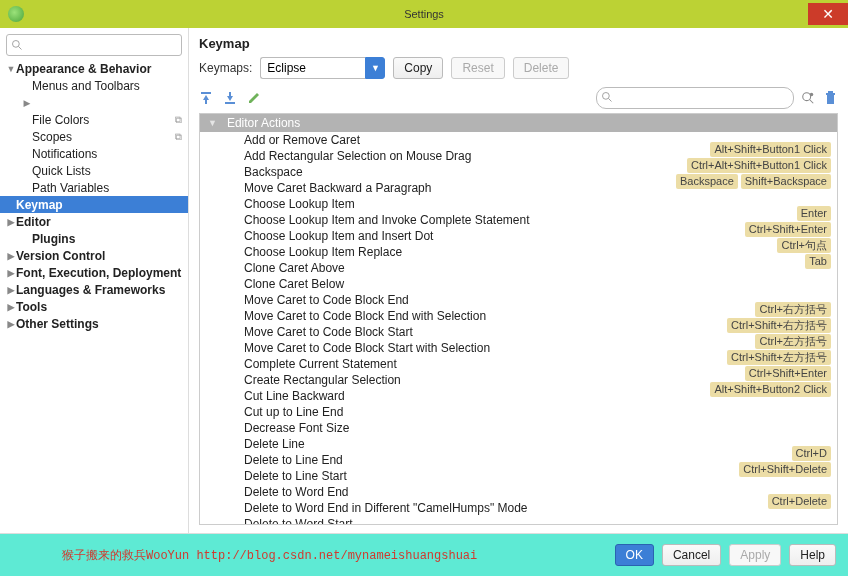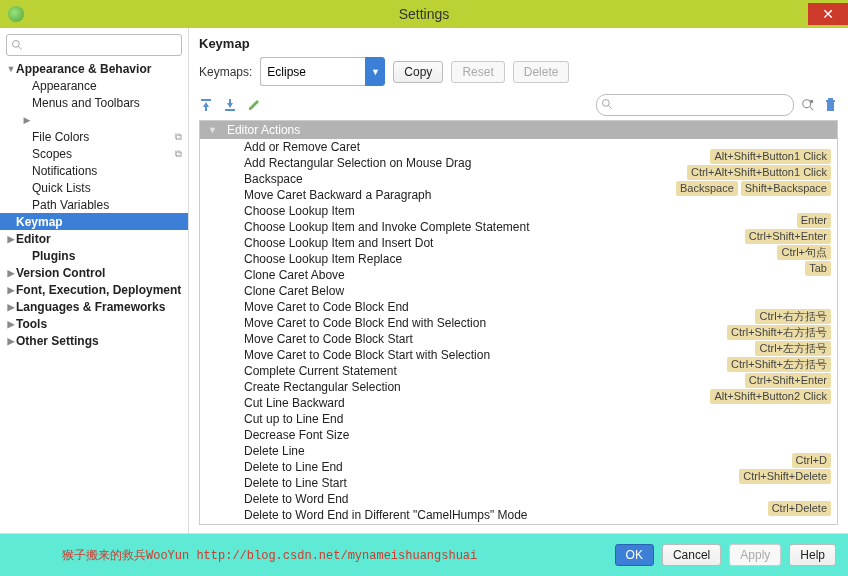--- a/index.html
+++ b/index.html
@@ -1,38 +1,38 @@
 <!DOCTYPE html>
 <html><head>
 <meta charset="utf-8">
 <style>
   html,body{margin:0;padding:0;font-family:"Segoe UI",Arial,sans-serif;font-size:12px;color:#222;background:#fff;}
   .window{width:848px;height:576px;background:#f2f2f2;display:flex;flex-direction:column;box-sizing:border-box;}
   .titlebar{height:28px;background:#bcd234;display:flex;align-items:center;position:relative;}
   .titlebar-icon{width:16px;height:16px;margin-left:8px;border-radius:50%;background:radial-gradient(circle at 40% 40%,#9be27a,#4aa43a);}
-  .titlebar-title{position:absolute;left:0;right:0;text-align:center;font-size:14px;color:#333;}
+  .titlebar-title{position:absolute;left:0;right:0;text-align:center;font-size:11px;color:#333;}
   .titlebar-close{width:40px;height:22px;background:#cc3b29;color:#fff;margin-left:auto;display:flex;align-items:center;justify-content:center;font-size:14px;}
   .body{flex:1;display:flex;background:#fff;overflow:hidden;}
   .left-pane{width:188px;border-right:1px solid #ddd;display:flex;flex-direction:column;background:#fff;}
   .left-search{margin:6px 6px 4px 6px;height:20px;border:1px solid #bbb;border-radius:3px;background:#fff;display:flex;align-items:center;padding:0 4px;}
   .left-search svg{flex-shrink:0;}
   .tree{flex:1;overflow:auto;font-size:12px;color:#222;}
   .tree-item{display:flex;align-items:center;height:17px;padding-right:6px;white-space:nowrap;cursor:default;}
   .tree-arrow{width:10px;display:inline-block;text-align:center;color:#888;font-size:9px;}
   .tree-label{flex:1;}
   .tree-item.bold{font-weight:700;}
   .tree-item.selected{background:#3c7fd6;color:#fff;}
   .tree-mark{margin-left:auto;color:#999;font-size:10px;}
   .lv0{padding-left:6px;}
   .lv1{padding-left:22px;}
   .right-pane{flex:1;display:flex;flex-direction:column;background:#fff;}
   .rp-header{font-weight:700;font-size:13px;padding:8px 10px 6px 10px;}
   .keymaps-row{display:flex;align-items:center;gap:8px;padding:0 10px 6px 10px;}
   .keymaps-row label{color:#333;}
-  .combo{display:flex;height:29px;}
+  .combo{display:flex;height:22px;}
   .combo input{width:92px;border:1px solid #bbb;border-right:none;border-radius:3px 0 0 3px;padding:0 6px;font-size:12px;background:#fff;}
   .combo-btn{width:18px;border:1px solid #3c7fd6;background:#3c7fd6;color:#fff;border-radius:0 3px 3px 0;display:flex;align-items:center;justify-content:center;font-size:9px;}
   .btn{height:22px;padding:0 10px;border:1px solid #bbb;border-radius:3px;background:linear-gradient(#fafafa,#eee);font-size:12px;color:#222;}
   .btn.disabled{background:#f8f8f8;color:#aaa;border-color:#ccc;}
   .toolbar-row{display:flex;align-items:center;padding:2px 10px 4px 10px;gap:10px;}
   .tb-icons{display:flex;gap:10px;}
   .tb-ico{width:14px;height:14px;display:flex;align-items:center;justify-content:center;}
   .tb-search{margin-left:auto;display:flex;align-items:center;gap:6px;}
   .tb-search-input{width:170px;height:20px;border:1px solid #bbb;border-radius:10px;padding:0 8px 0 18px;background:#fff;font-size:12px;}
   .tb-search-wrap{position:relative;}
@@ -71,24 +71,20 @@
             <line x1="10" y1="10" x2="14" y2="14" stroke="#999" stroke-width="1.2"></line>
           </svg>
       </div>
       <div class="tree" id="tree">
           <div class="tree-item lv0 bold">
             <span class="tree-arrow">▼</span>
             <span class="tree-label">Appearance &amp; Behavior</span>
           </div>
           <div class="tree-item lv1">
             <span class="tree-arrow"></span>
-            <span class="tree-label">Appearance</span>
-          </div>
-          <div class="tree-item lv1">
-            <span class="tree-arrow"></span>
             <span class="tree-label">Menus and Toolbars</span>
           </div>
           <div class="tree-item lv1">
             <span class="tree-arrow">▶</span>
           </div>
           <div class="tree-item lv1">
             <span class="tree-arrow"></span>
             <span class="tree-label">File Colors</span>
             <span class="tree-mark">⧉</span>
           </div>

